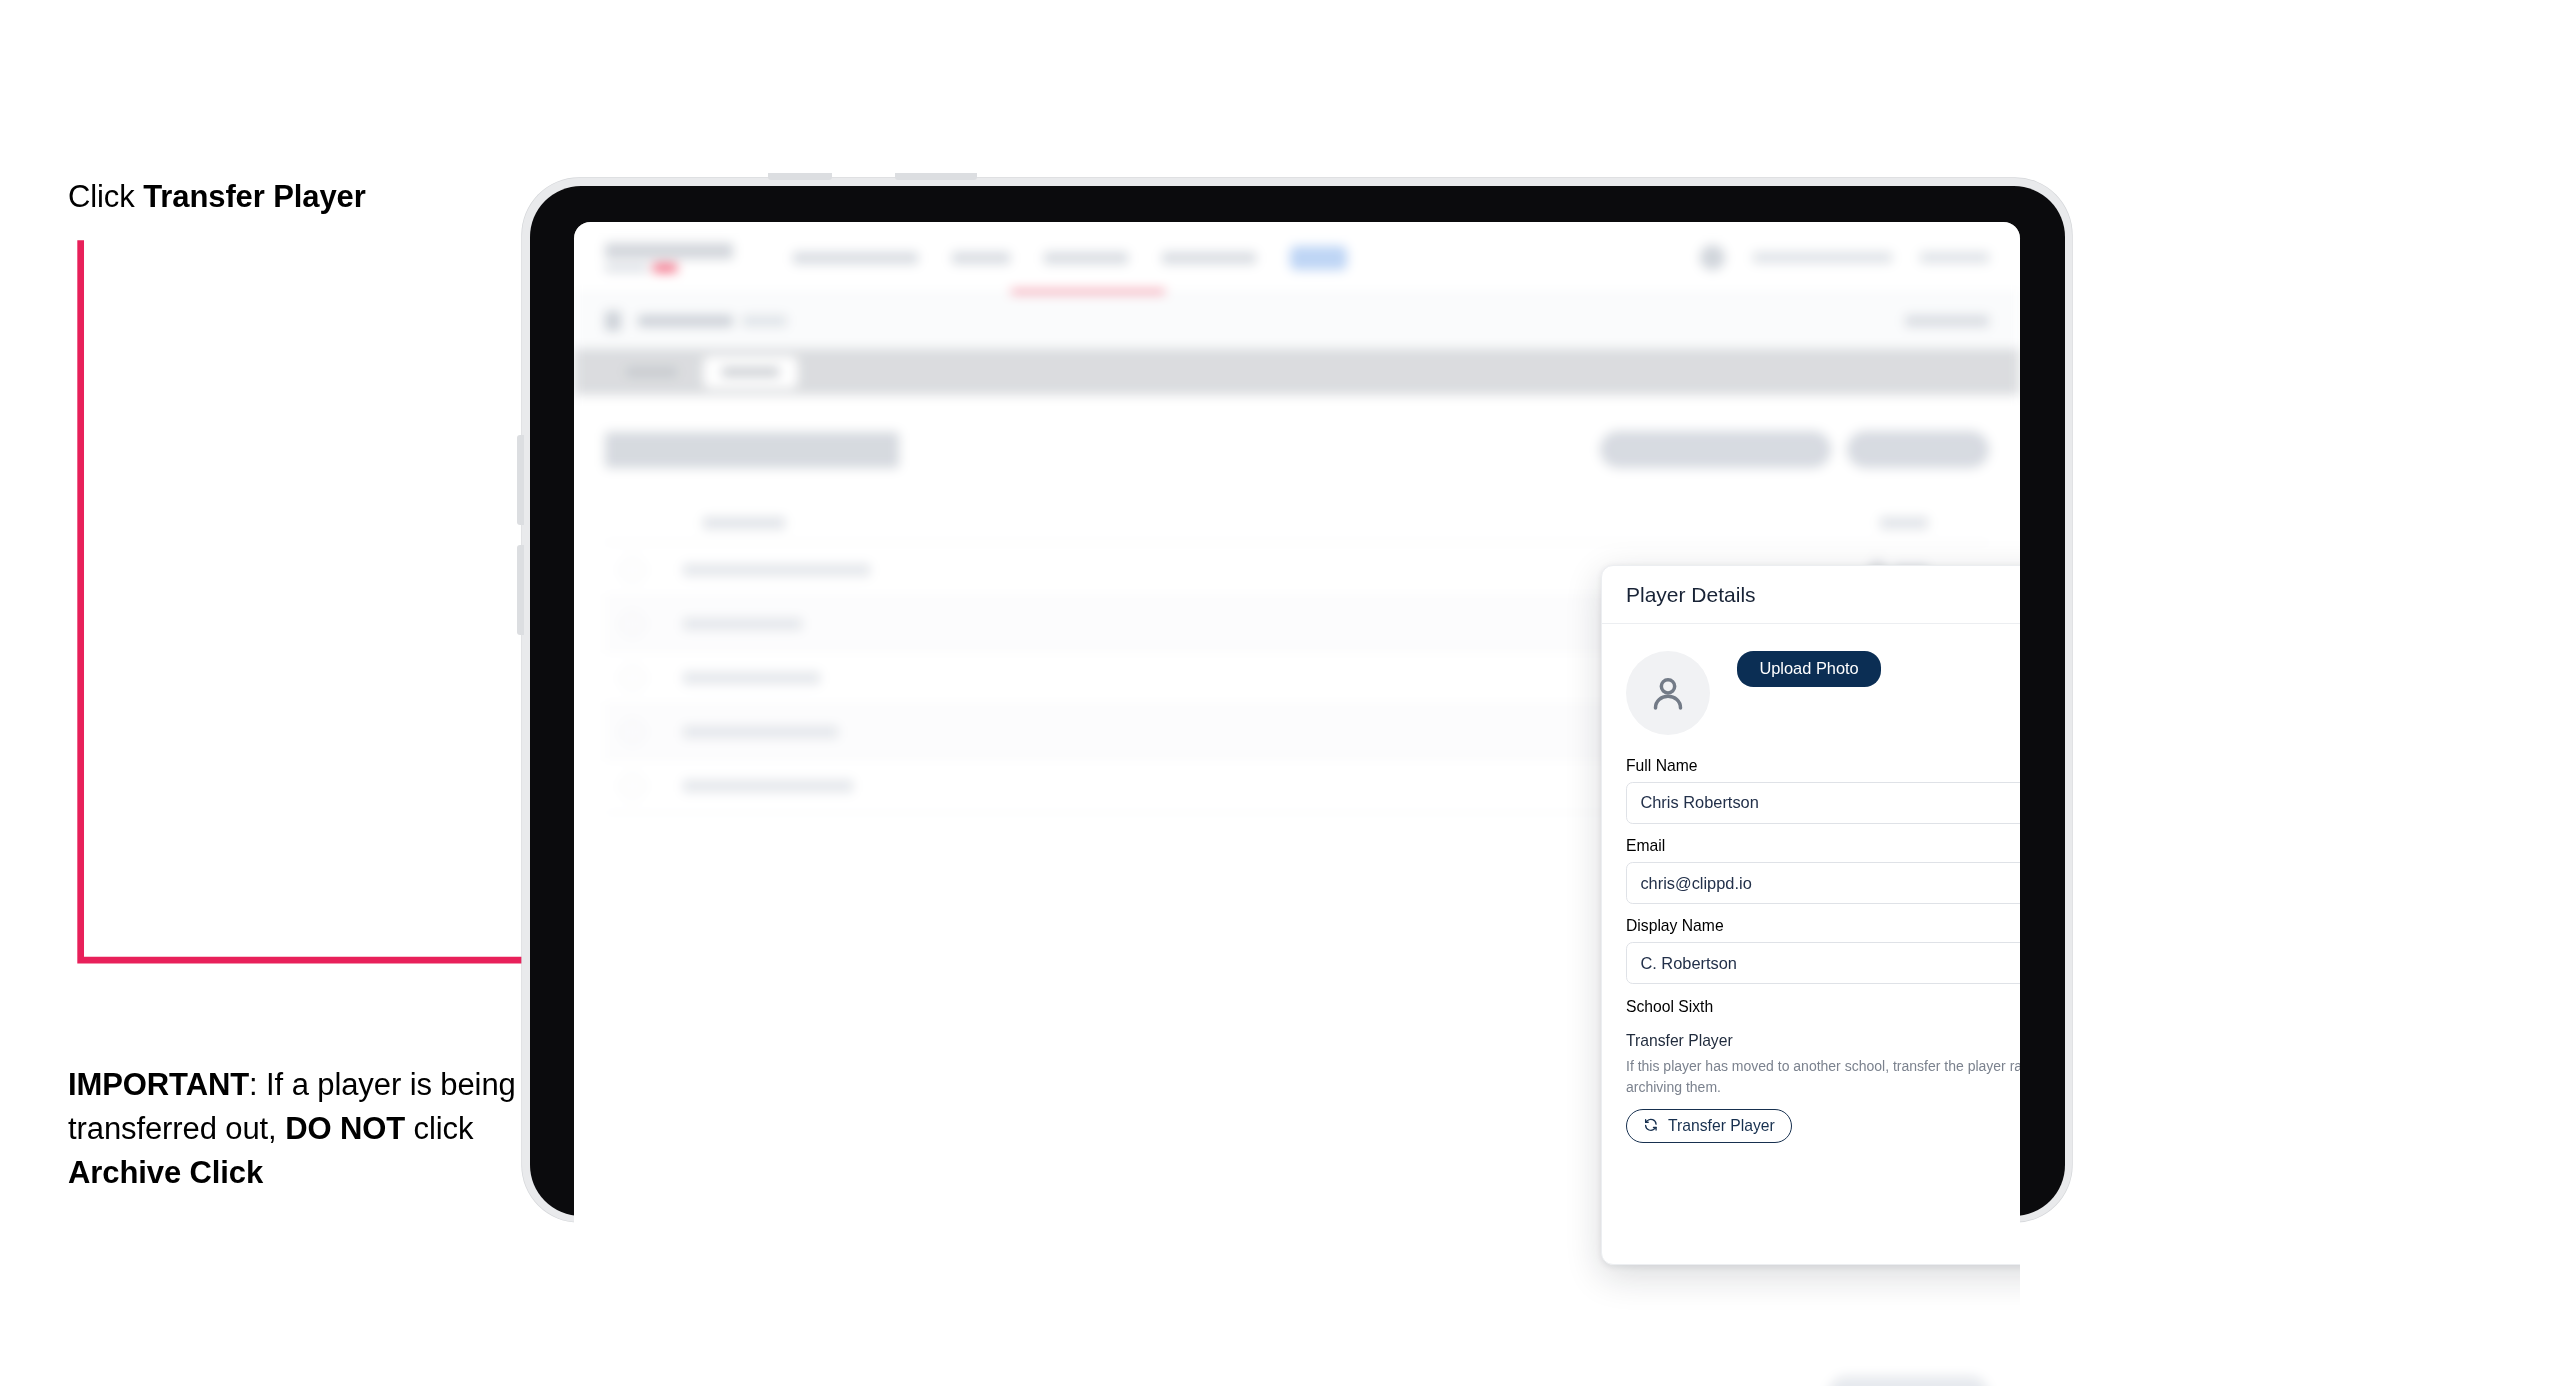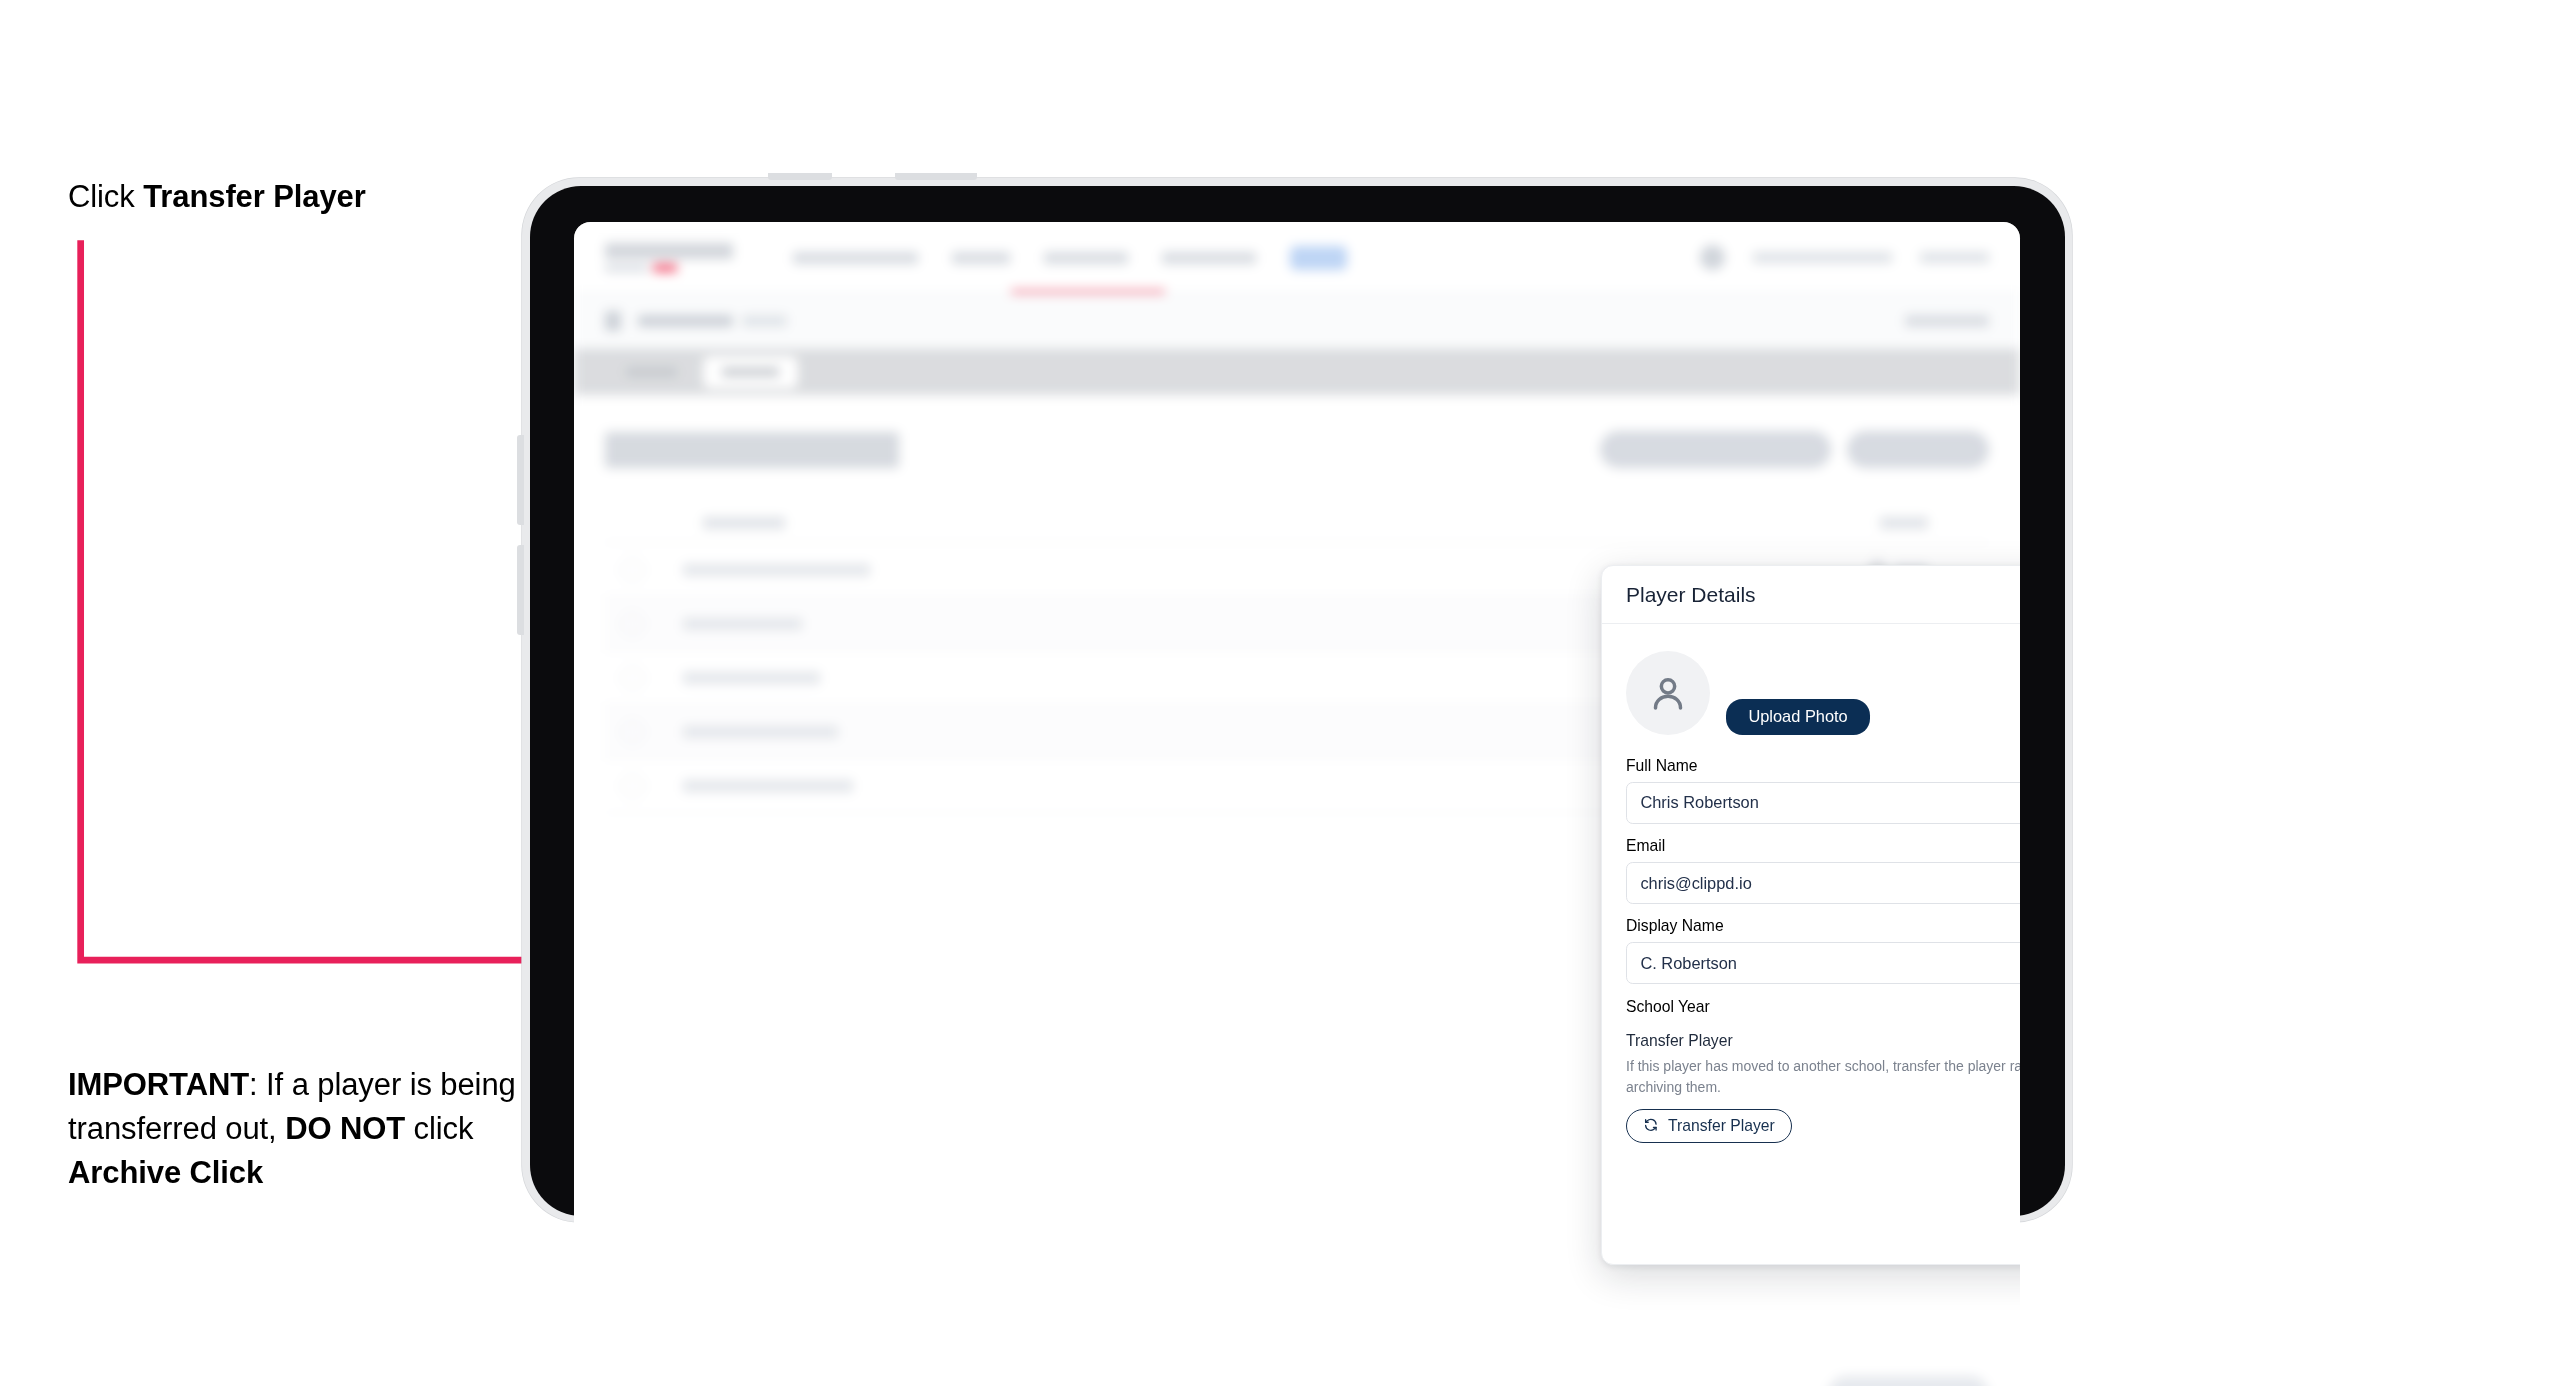--- a/index.html
+++ b/index.html
@@ -139,21 +139,21 @@
   }
   .m-header {
     height: 58px; flex: 0 0 58px;
     display: flex; align-items: center; justify-content: space-between;
     padding: 0 24px; border-bottom: 0.7px solid #eceef1;
   }
   .m-title { font-size: 21px; color: #182336; font-weight: 400; }
 
   .m-body { flex: 1 1 auto; padding: 19.4px 24px 15px; overflow: hidden; }
 
-  .photo-row { display: flex; align-items: flex-end; gap: 16px; padding: 7.5px 0 22.4px; }
+  .photo-row { display: flex; align-items: flex-start; gap: 27px; padding: 7.5px 0 22.4px; }
   .avatar {
     width: 84px; height: 84px; border-radius: 50%; background: #f1f2f4;
     display: flex; align-items: center; justify-content: center;
   }
   .avatar svg { width: 40px; height: 40px; stroke: #737b87; stroke-width: 2.1; fill: none; }
   .btn-upload {
     background: #0b2e54; color: #fff; border: none; border-radius: 16.4px;
     height: 36px; padding: 0 22.4px; font-size: 16.4px;
     font-family: "Liberation Sans", sans-serif; cursor: pointer; white-space: nowrap;
   }
@@ -335,21 +335,21 @@
           <label class="field-label">Email</label>
           <input class="field-input" value="chris@clippd.io" style="">
         </div>
 
         <div class="field">
           <label class="field-label">Display Name</label>
           <input class="field-input" value="C. Robertson" style="">
         </div>
 
         <div class="field">
-          <label class="field-label">School Year</label>
+          <label class="field-label">School Sixth</label>
         </div>
 
         <div class="transfer-sec">
           <div class="transfer-title">Transfer Player</div>
           <div class="transfer-desc">If this player has moved to another school, transfer the player rather than archiving them.</div>
           <button class="btn-transfer">
             <span>
               <svg viewBox="0 0 24 24">
                 <path d="M20 11a8 8 0 0 0-13.6-5.1L4 8" stroke-linecap="round" stroke-linejoin="round"></path>
                 <path d="M4 4v4h4" stroke-linecap="round" stroke-linejoin="round"></path>

